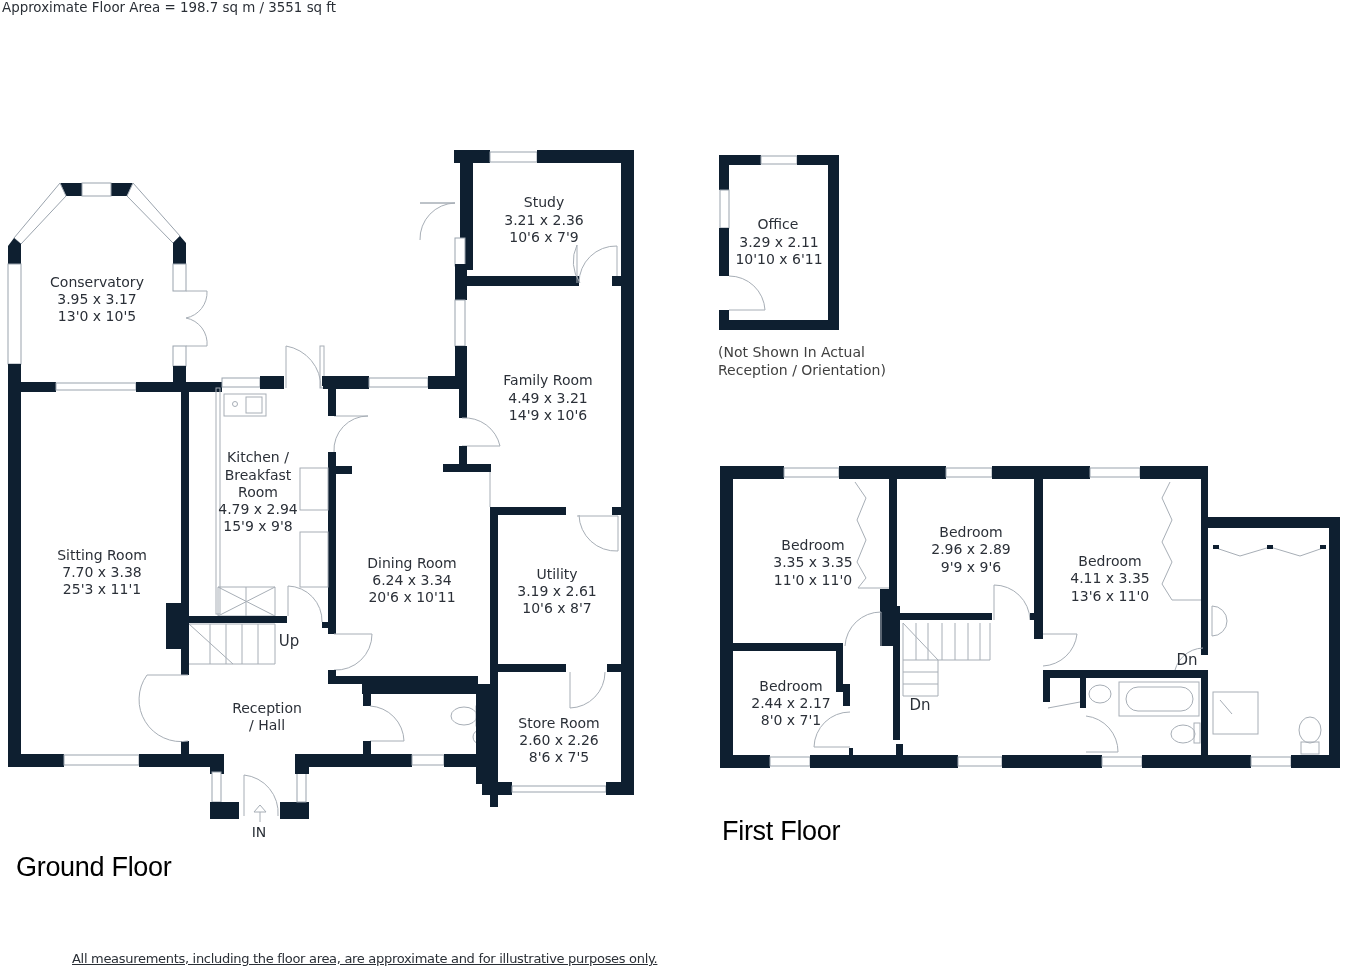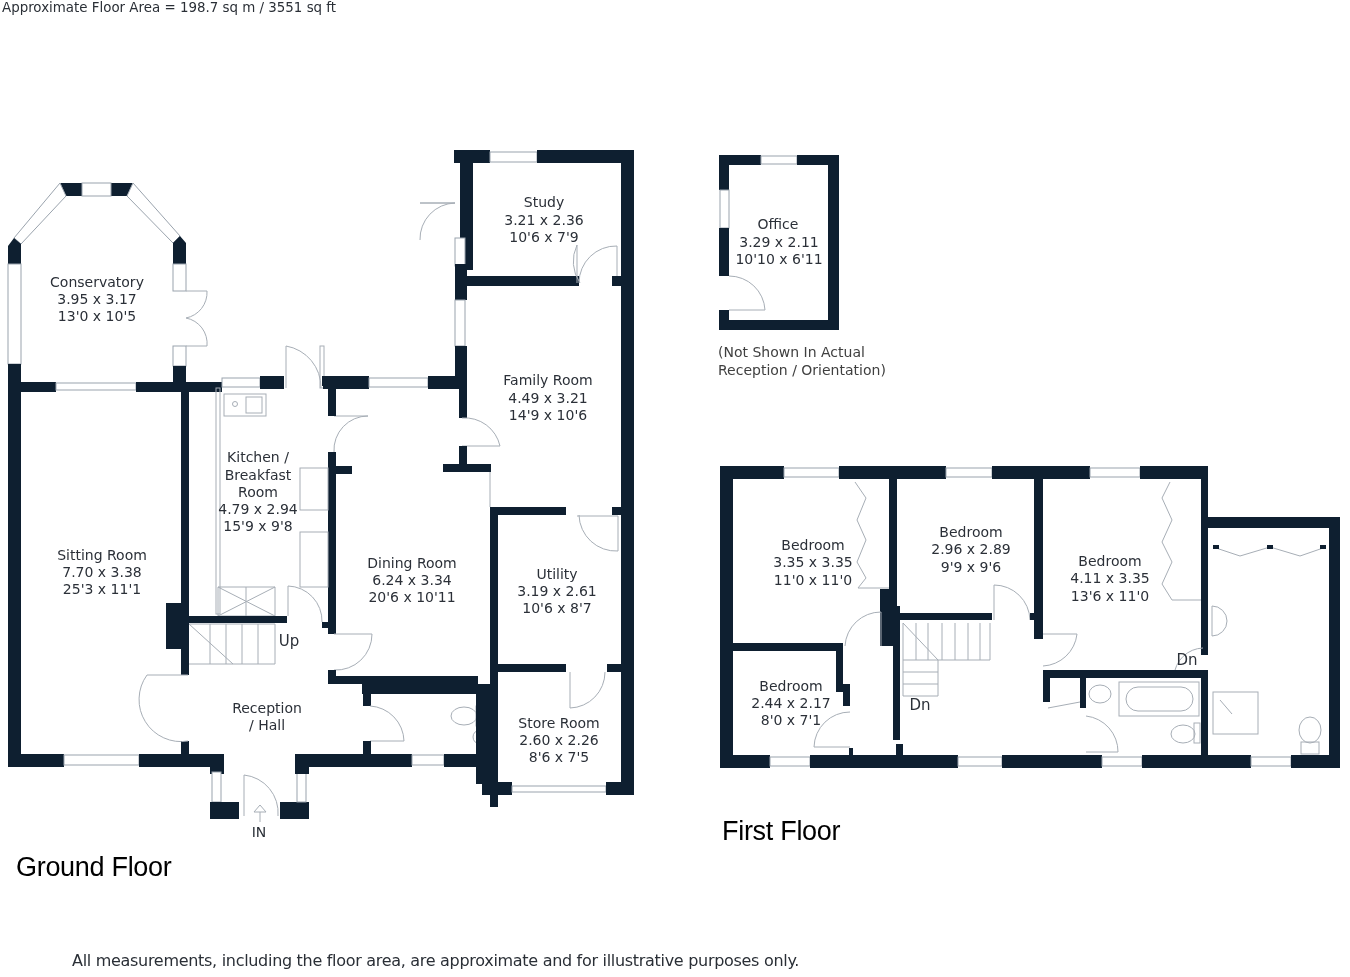--- a/index.html
+++ b/index.html
@@ -6,21 +6,21 @@
   body{width:1350px;height:977px;position:relative;overflow:hidden;font-family:"DejaVu Sans","Liberation Sans",sans-serif;color:#1a2230;}
   .area-block{position:absolute;left:2px;top:-1px;font-size:13.4px;line-height:17px;color:#2a2f36;}
   .area-block div{white-space:nowrap;}
   svg.plan{position:absolute;left:0;top:0;}
   .wall{fill:#0e1f30;}
   .win{fill:#ffffff;stroke:#9aa3ad;stroke-width:1;}
   .thin{fill:none;stroke:#a7aeb6;stroke-width:1;}
   .door{fill:none;stroke:#a7aeb6;stroke-width:1;}
   .lbl{font-family:"DejaVu Sans","Liberation Sans",sans-serif;font-size:14px;fill:#2b3038;text-anchor:middle;}
   .floor-title{position:absolute;font-family:"Liberation Sans","DejaVu Sans",sans-serif;font-weight:normal;font-size:27px;color:#000;letter-spacing:-0.3px;}
-  .disclaimer{position:absolute;left:72px;top:951px;font-size:16px;color:#2a2f36;font-family:"DejaVu Sans",sans-serif;letter-spacing:-0.3px;}
+  .disclaimer{position:absolute;left:72px;top:951px;font-size:13px;color:#2a2f36;font-family:"DejaVu Sans",sans-serif;letter-spacing:-0.3px;text-decoration:underline;}
   .note{position:absolute;left:718px;top:343px;font-size:14px;line-height:18px;color:#404040;}
 </style>
 </head>
 <body>
 
 <div class="area-block">
   <div>Approximate Floor Area = 198.7 sq m / 3551 sq ft</div>
 </div>
 
 <svg class="plan" width="1350" height="977" viewBox="0 0 1350 977">

